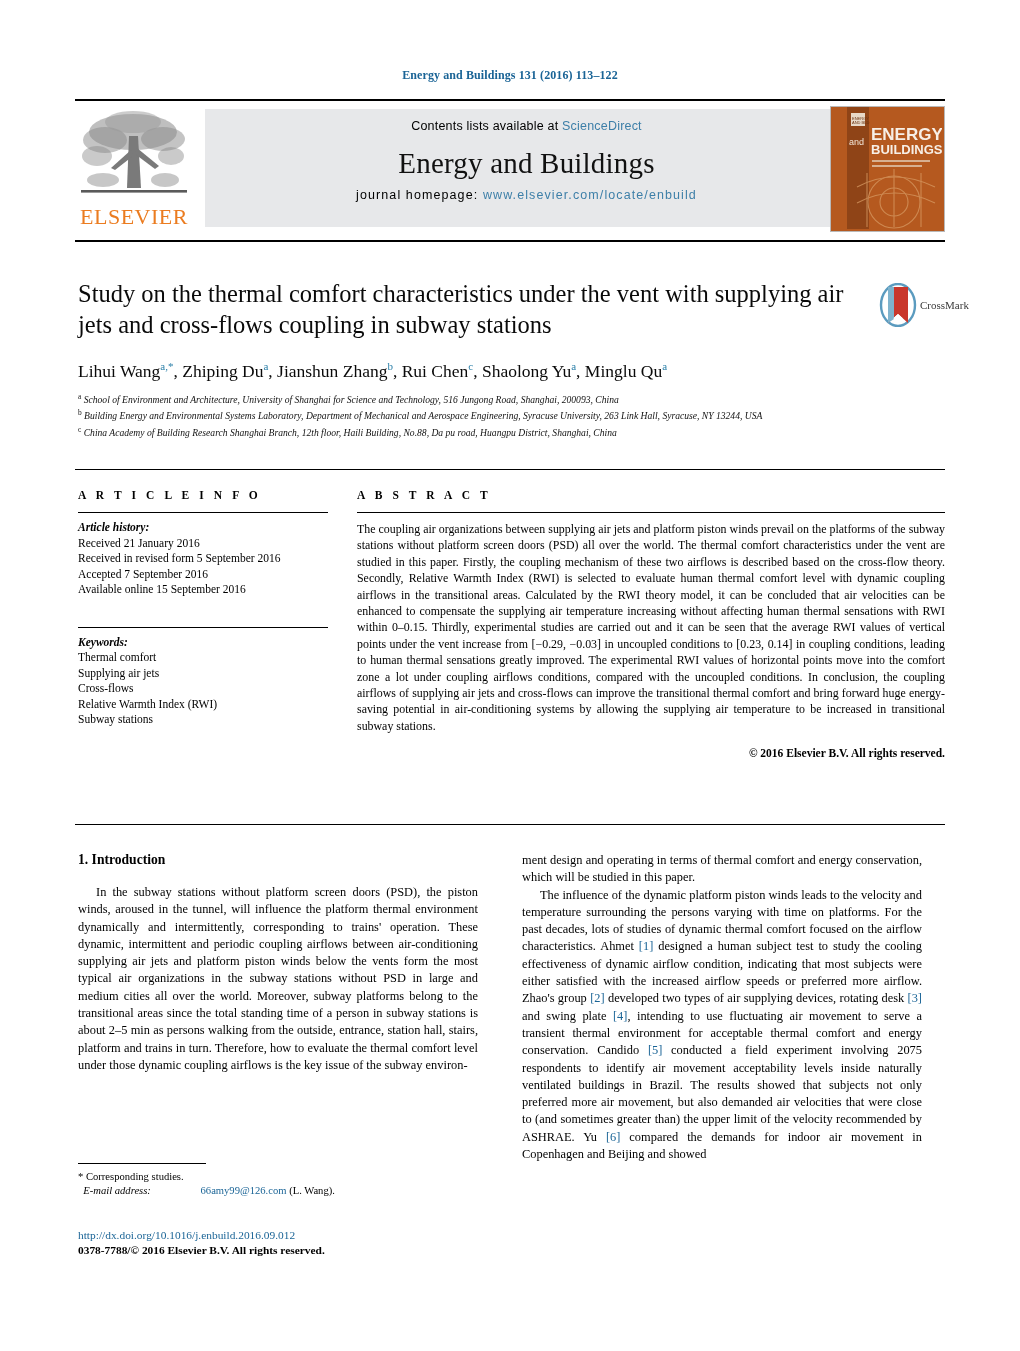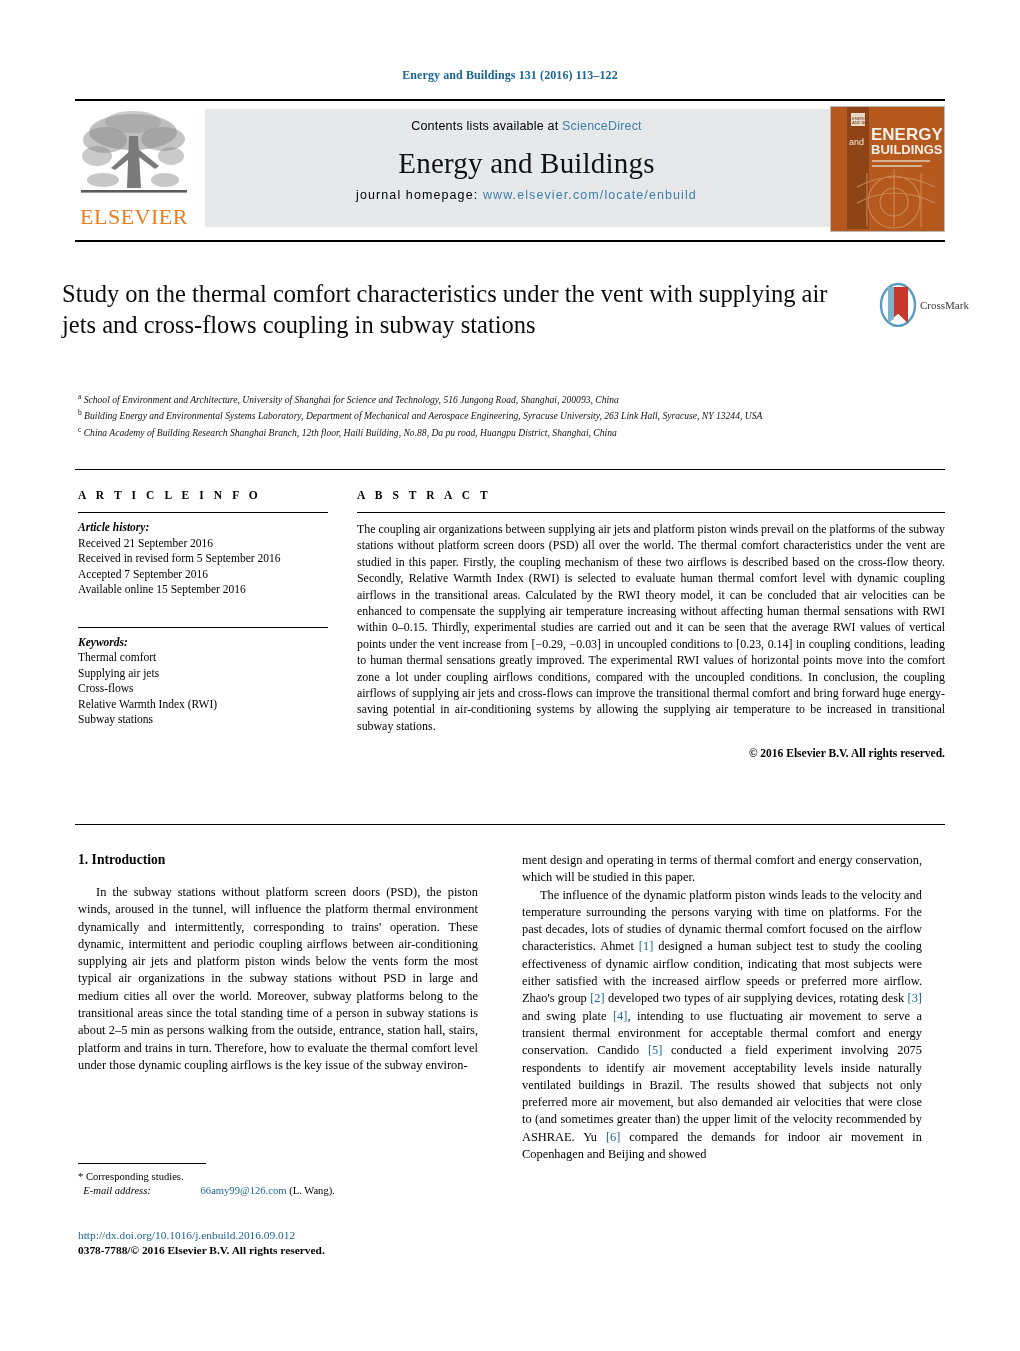--- a/index.html
+++ b/index.html
@@ -114,21 +114,21 @@
   .masthead-rule-bot {
     position: absolute;
     left: 75px; right: 75px;
     top: 240px;
     border-top: 2.6px solid #000;
   }
 
   
   .title-block {
     position: absolute;
-    left: 62px;
+    left: 78px;
     top: 278px;
     width: 790px;
   }
   .paper-title {
     font-family: "Liberation Serif", serif;
     font-size: 24.5px;
     line-height: 31px;
     font-weight: normal;
     color: #0a0a0a;
     margin: 0;
@@ -372,20 +372,21 @@
           <circle cx="47" cy="95" r="14"></circle>
         </g>
       </svg>
     </div>
   </div>
 
   <div class="masthead-rule-bot"></div>
 
   <div class="title-block">
     <h1 class="paper-title">Study on the thermal comfort characteristics under the vent with supplying air jets and cross-flows coupling in subway stations</h1>
+    <div class="authors">Lihui Wang<sup>a,*</sup>, Zhiping Du<sup>a</sup>, Jianshun Zhang<sup>b</sup>, Rui Chen<sup>c</sup>, Shaolong Yu<sup>a</sup>, Minglu Qu<sup>a</sup></div>
   </div>
 
   <div class="crossmark">
     <svg width="40" height="44" viewBox="0 0 40 44" aria-hidden="true">
       <ellipse cx="20" cy="22" rx="17" ry="21" fill="#ffffff" stroke="#5b9bbf" stroke-width="2.4"></ellipse>
       <path d="M10 4 h20 v36 l-10 -9 l-10 9 Z" fill="#c9372c"></path>
       <path d="M10 4 h6 v32 l-6 4 Z" fill="#7fb3cd"></path>
       <path d="M20 31 l-5 4.5 h10 Z" fill="#ffffff"></path>
     </svg>
     <div class="crossmark-label">CrossMark</div>
@@ -396,21 +397,21 @@
     <p class="aff"><sup>b</sup> Building Energy and Environmental Systems Laboratory, Department of Mechanical and Aerospace Engineering, Syracuse University, 263 Link Hall, Syracuse, NY 13244, USA</p>
     <p class="aff"><sup>c</sup> China Academy of Building Research Shanghai Branch, 12th floor, Haili Building, No.88, Da pu road, Huangpu District, Shanghai, China</p>
   </div>
 
   <div class="zone-rule-top"></div>
 
   <div class="info-col">
     <div class="colhead">A R T I C L E   I N F O</div>
     <div class="info-rule"></div>
     <div class="info-sub">Article history:</div>
-    <div class="info-line">Received 21 September 2016</div>
+    <div class="info-line">Received 21 January 2016</div>
     <div class="info-line">Received in revised form 5 September 2016</div>
     <div class="info-line">Accepted 7 September 2016</div>
     <div class="info-line">Available online 15 September 2016</div>
     <div class="kw-gap"></div>
     <div class="info-rule"></div>
     <div class="info-sub">Keywords:</div>
     <div class="info-line">Thermal comfort</div>
     <div class="info-line">Supplying air jets</div>
     <div class="info-line">Cross-flows</div>
     <div class="info-line">Relative Warmth Index (RWI)</div>

